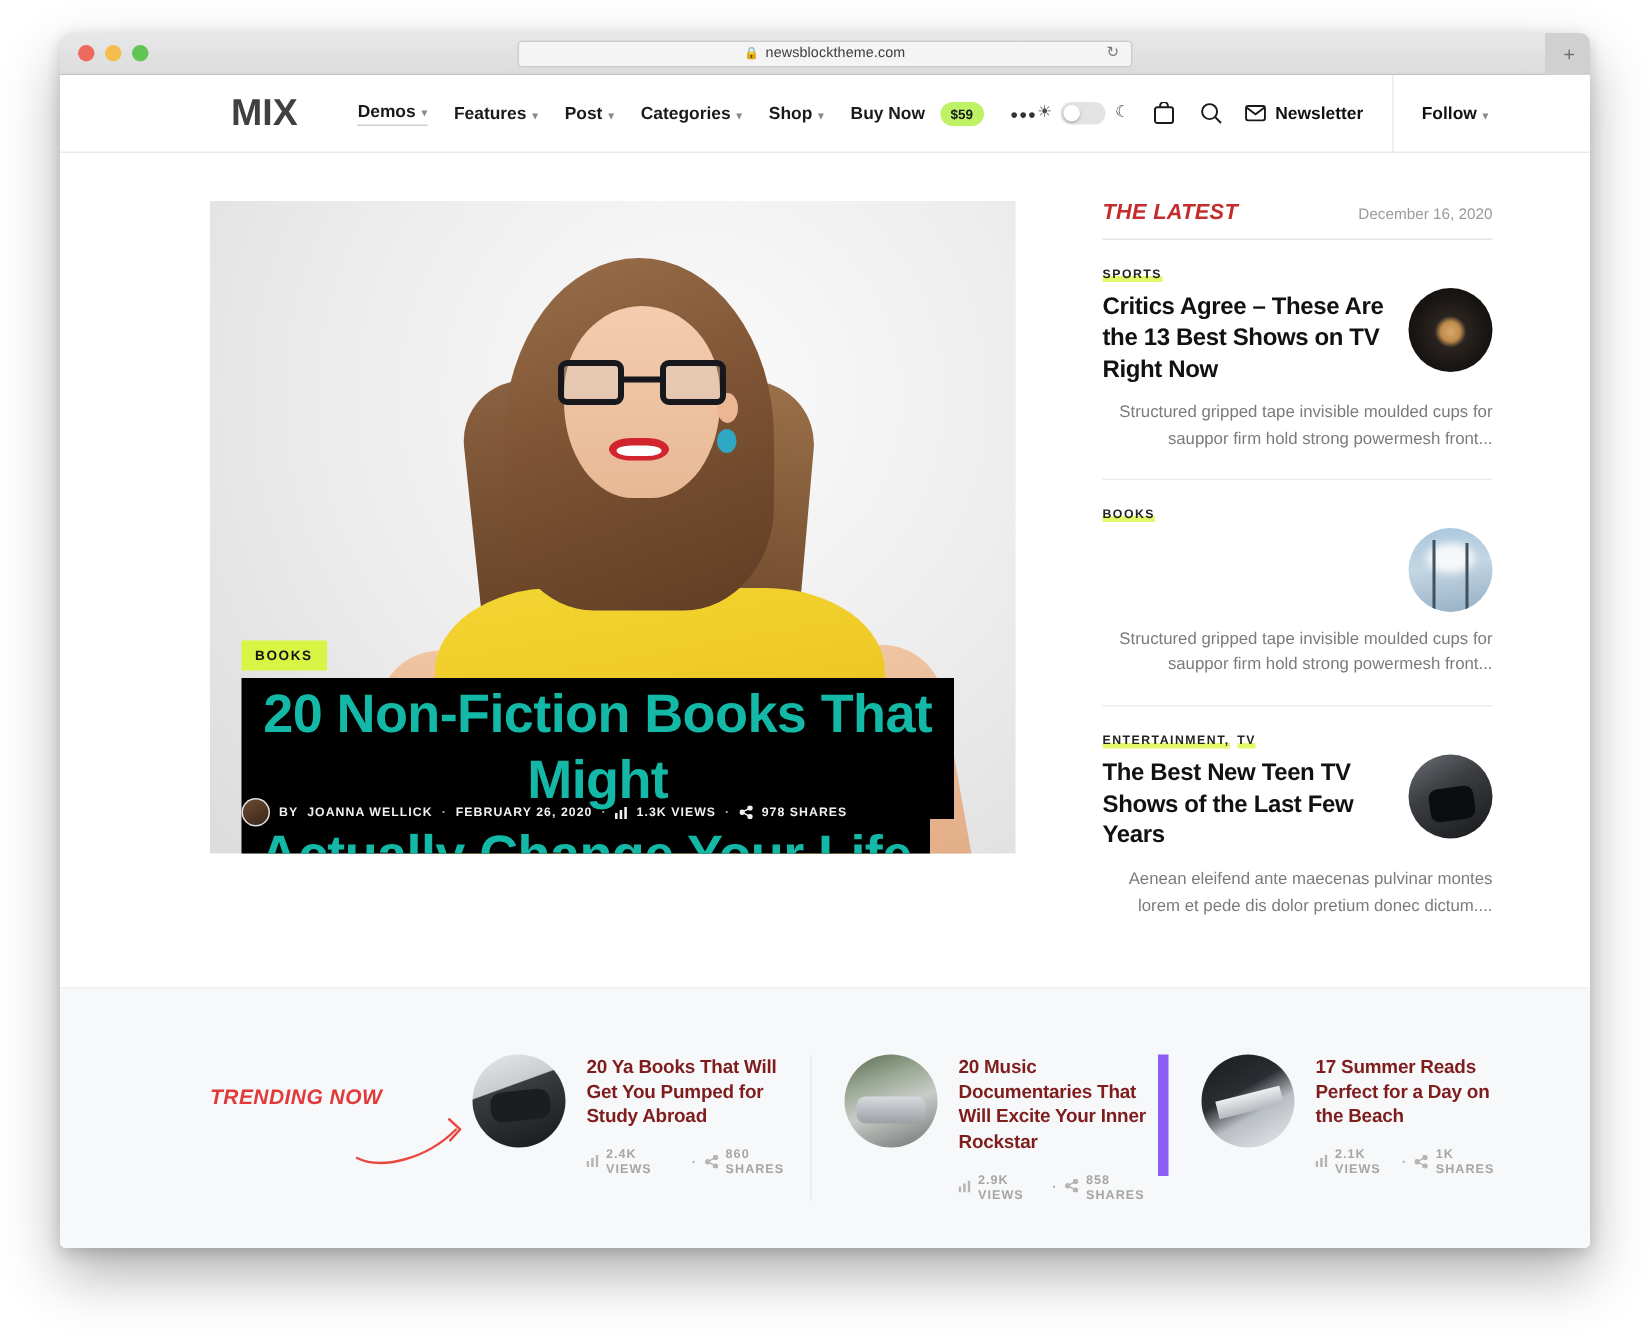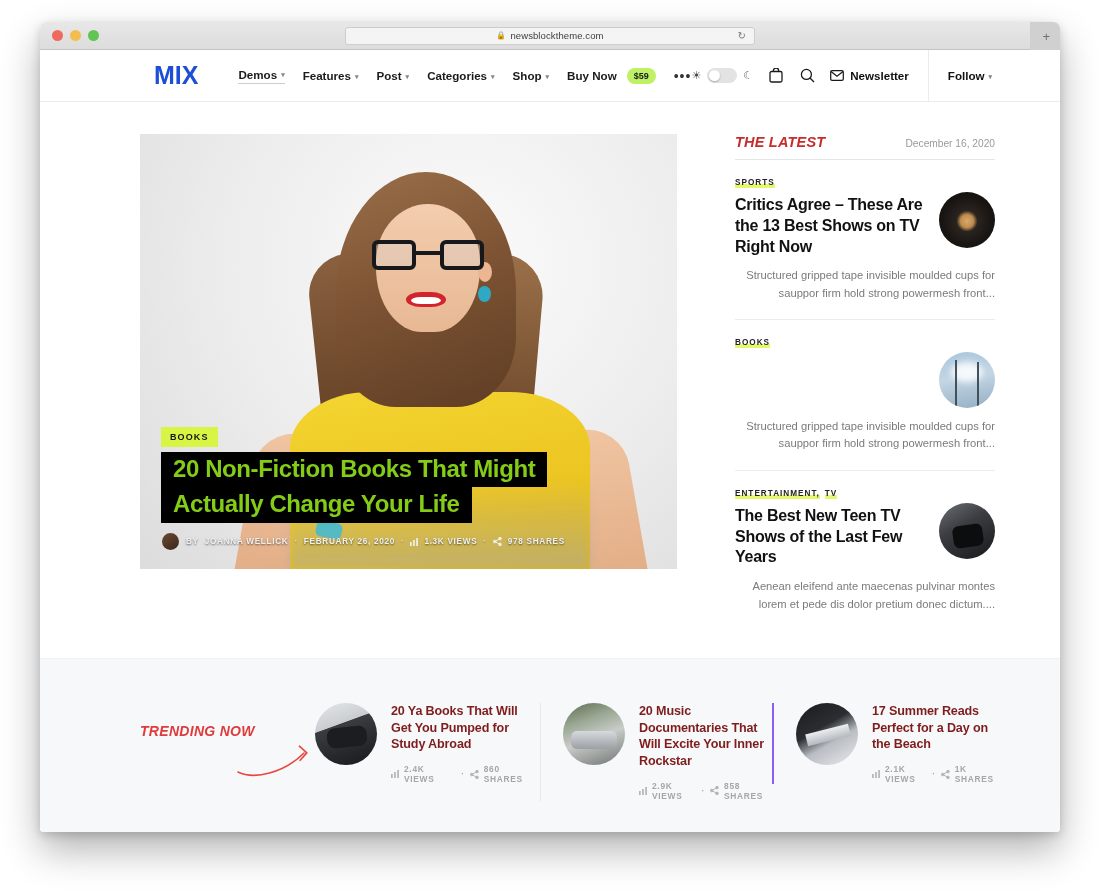--- a/index.html
+++ b/index.html
@@ -73,21 +73,21 @@
     display: flex; align-items: center;
     padding: 0 22px 0 0;
   }
   .burger {
     width: 16px; margin-left: 100px; margin-right: 14px;
     display: flex; flex-direction: column; gap: 3px; cursor: pointer;
   }
   .burger span { display: block; height: 1.6px; background: #111; border-radius: 1px; }
   .logo {
     font-size: 25px; font-weight: 700; letter-spacing: 0px;
-    color: #1d4ed8; line-height: 1;
+    color: #404040; line-height: 1;
     font-family: "Liberation Sans", sans-serif;
     padding-right: 22px; margin-right: 0;
     position: relative;
   }
   .hdr-sep {
     width: 1px; align-self: stretch; background: #ebebeb;
     margin: 0 18px 0 0;
   }
   .mainnav { display: flex; align-items: center; gap: 18px; }
   .navitem {
@@ -243,25 +243,26 @@
   .hero-cat {
     position: absolute; left: 21px; top: 293px;
     background: #d8f545; color: #141414;
     font-size: 9px; font-weight: 700; letter-spacing: 1.1px;
     padding: 5px 9px;
   }
   .hero-title {
     position: absolute; left: 21px; top: 318px; width: 475px;
   }
   .hero-title span {
-    display: table; background: #000; color: #84cc16;
-    font-size: 24px; font-weight: 700; line-height: 1.22;
+    display: table; background: #000; color: #14b8a6;
+    font-size: 36px; font-weight: 700; line-height: 1.22;
     letter-spacing: -0.4px;
     padding: 2px 12px 4px 12px;
     box-decoration-break: clone;
+    text-align: center;
   }
   .hero-meta {
     position: absolute; left: 21px; top: 398px;
     display: flex; align-items: center; gap: 6px;
     color: #f0f0f0; font-size: 8.2px; font-weight: 700; letter-spacing: .7px;
     text-shadow: 0 1px 2px rgba(0,0,0,.55);
   }
   .avatar-sm {
     width: 19px; height: 19px; border-radius: 50%;
     background: linear-gradient(150deg,#6b4a33,#3a2718);
@@ -346,21 +347,21 @@
     width: 175px; margin-left: 100px; position: relative; padding-top: 20px;
   }
   .trend-label {
     color: #e03a3a; font-size: 14px; font-weight: 700; font-style: italic;
     letter-spacing: .3px;
   }
   .trend-arrow { position: absolute; left: 96px; top: 42px; }
   .trend-col { display: flex; gap: 14px; }
   .trend-col.c1 { width: 225px; }
   .trend-col.c2 { width: 232px; padding-left: 22px; border-left: 1px solid #e7e9ec; }
-  .trend-col.c3 { width: 225px; padding-left: 22px; border-left: 2px solid #8b5cf6; }
+  .trend-col.c3 { width: 225px; padding-left: 22px; border-left: 7px solid #8b5cf6; }
   .trend-thumb {
     width: 62px; height: 62px; border-radius: 50%; flex: none;
   }
   .tt-moto {
     background: linear-gradient(160deg,#e6e8ea 0%, #c9cdd1 35%, #3a3c40 36%, #16181b 100%);
     position: relative; overflow: hidden;
   }
   .tt-moto::after{
     content:""; position:absolute; left:12px; top:24px; width:40px; height:20px;
     background:#1b1d20; border-radius:8px; transform: rotate(-6deg);

